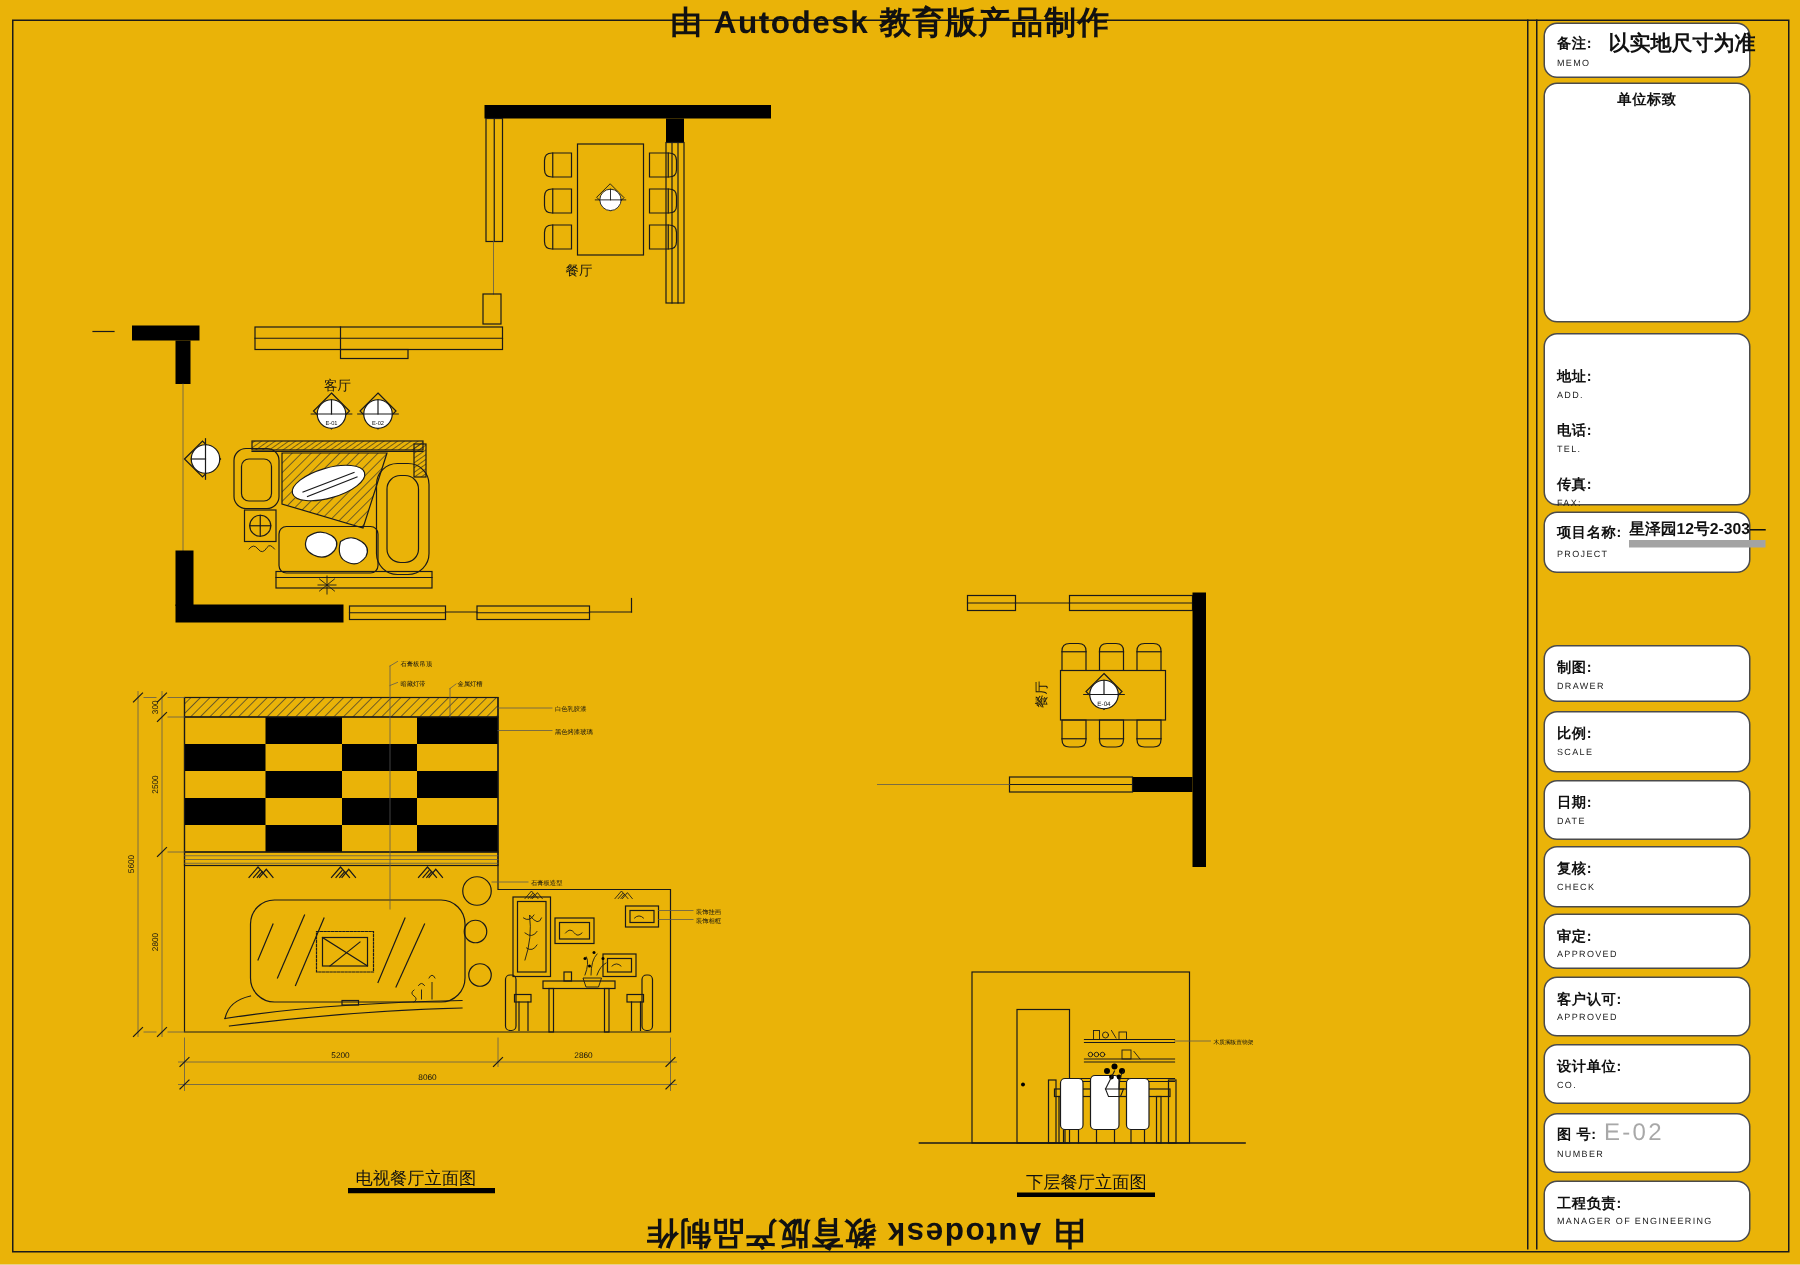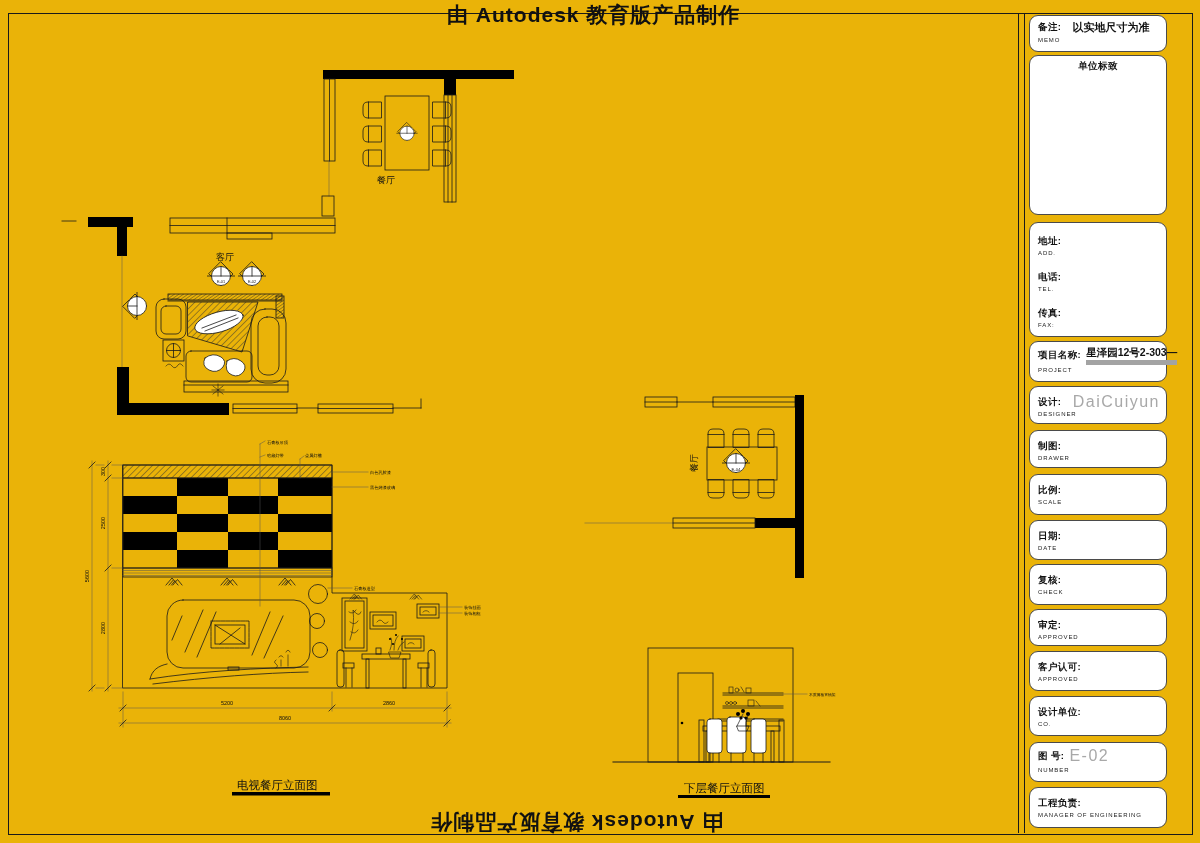--- a/index.html
+++ b/index.html
@@ -12,21 +12,21 @@
   .wm-top{left:447px;top:1px}
   .wm-bot{left:430px;top:808px;transform:rotate(180deg)}
   .dwg{position:absolute;left:0;top:0}
   
   .tb{position:absolute;left:1029px;top:0;width:157px;height:843px}
   .tbx{position:absolute;left:0;width:138px;border:1px solid #4a4a4a;border-radius:9px;
        box-sizing:border-box;padding:4px 8px;background:#fff;overflow:visible}
   .lbl{font-size:9.5px;font-weight:700;letter-spacing:.4px;white-space:nowrap}
   .sub{display:block;font-size:6px;letter-spacing:.9px;color:#222;margin-top:2px;white-space:nowrap}
   .rowline{display:flex;align-items:center;gap:5px;white-space:nowrap}
-  .val-b{font-size:11px;font-weight:700;margin-left:6px;white-space:nowrap}
+  .val-b{font-size:14px;font-weight:700;margin-left:6px;white-space:nowrap}
   .val-gray{font-size:16px;color:#a8a8a8;letter-spacing:1.5px;white-space:nowrap}
   .proj-val{font-size:10.5px;font-weight:600;border-bottom:5px solid #a3a3a3;white-space:nowrap}
   .des-val{position:absolute;right:6px;top:6px}
   .logo-box{display:flex;justify-content:center}
   .grp{margin-bottom:10px}
   
   .b{fill:#000;stroke:none}
   .t{fill:#111;stroke:none;font-family:"Liberation Sans",sans-serif}
   .t11{font-size:11.5px}.t9{font-size:9px}.t5{font-size:5.5px}.t4{font-size:4.2px}.t38{font-size:3.8px}
   .thin{stroke:#555;stroke-width:.5}
@@ -393,21 +393,21 @@
         <span class="lbl">备注:</span>
         <span class="val-b">以实地尺寸为准</span>
       </div>
       <span class="sub">MEMO</span>
     </div>
 
     <div class="tbx logo-box" style="top:55px;height:160px">
       <span class="lbl">单位标致</span>
     </div>
 
-    <div class="tbx" style="top:222px;height:115px;padding-top:7px">
+    <div class="tbx" style="top:222px;height:115px;padding-top:18px">
       <div class="grp">
         <span class="lbl">地址:</span>
         <span class="sub">ADD.</span>
       </div>
       <div class="grp">
         <span class="lbl">电话:</span>
         <span class="sub">TEL.</span>
       </div>
       <div class="grp">
         <span class="lbl">传真:</span>
@@ -416,25 +416,20 @@
     </div>
 
     <div class="tbx" style="top:341px;height:41px">
       <div class="rowline">
         <span class="lbl">项目名称:</span>
         <span class="proj-val">星泽园12号2-303—</span>
       </div>
       <span class="sub">PROJECT</span>
     </div>
 
-    <div class="tbx" style="top:386px;height:38px">
-      <span class="lbl">设计:</span>
-      <span class="sub">DESIGNER</span>
-      <span class="val-gray des-val">DaiCuiyun</span>
-    </div>
 
     <div class="tbx" style="top:430px;height:38px">
       <span class="lbl">制图:</span>
       <span class="sub">DRAWER</span>
     </div>
 
     <div class="tbx" style="top:474px;height:41px">
       <span class="lbl">比例:</span>
       <span class="sub">SCALE</span>
     </div>

